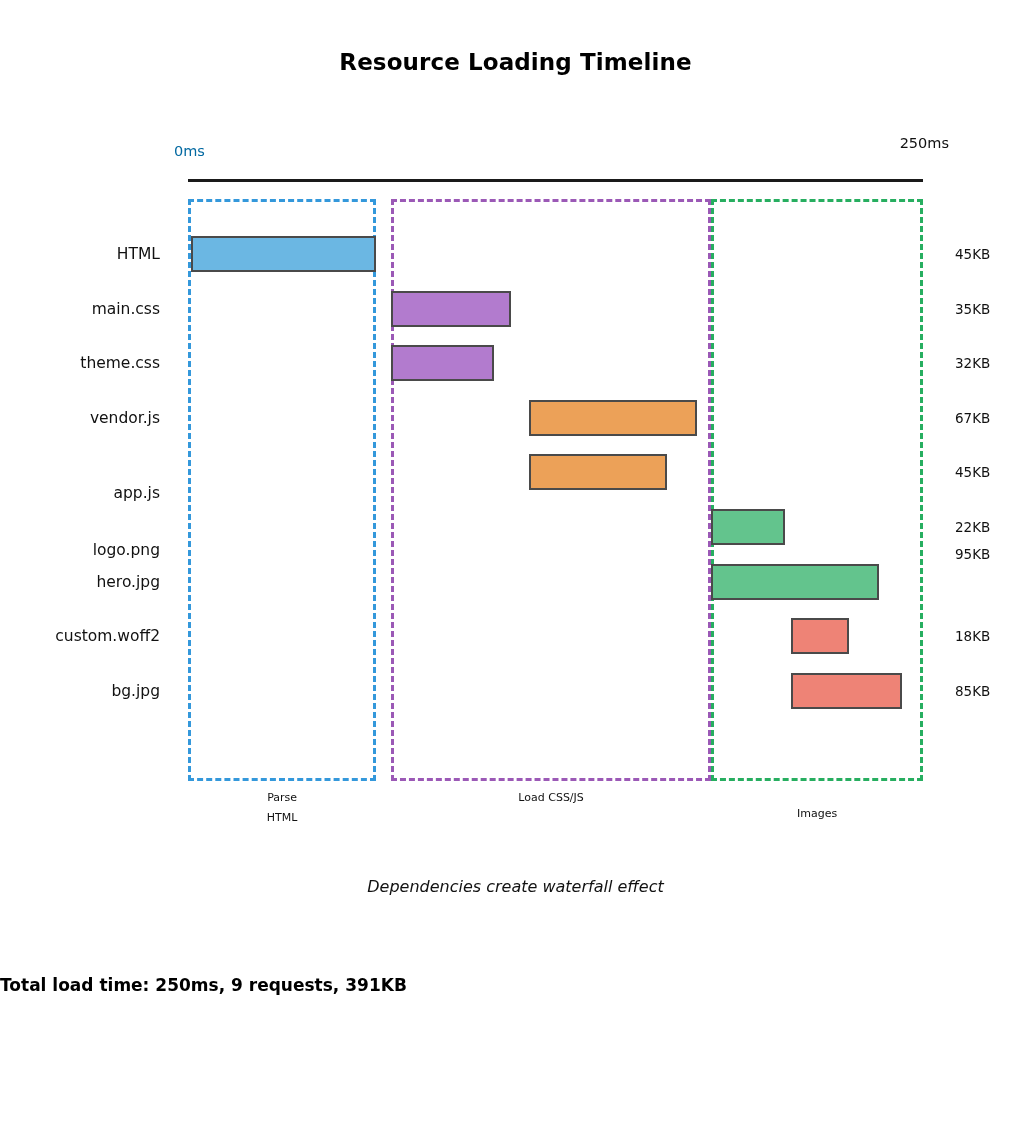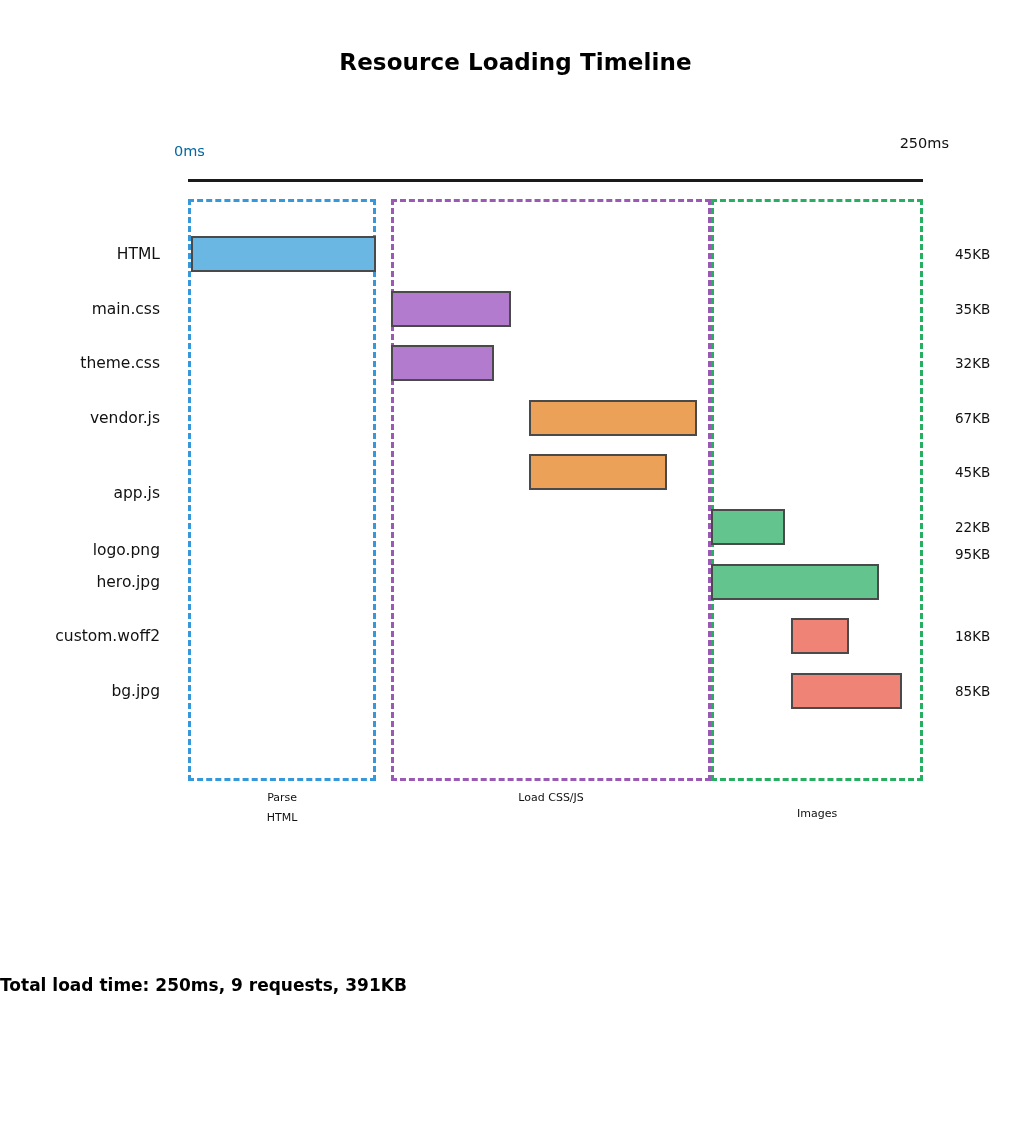--- a/index.html
+++ b/index.html
@@ -180,15 +180,16 @@
       <div class="abs bar" style="left: 711.32px; top: 563.6px; width: 167.58px; background: rgb(99, 196, 141); border-color: rgb(74, 74, 74);"></div>
       <div class="abs row-size" style="top: 544px;">95KB</div>
       <div class="abs row-label" style="top: 626.2px;">custom.woff2</div>
       <div class="abs bar" style="left: 790.7px; top: 618.2px; width: 58.8px; background: rgb(238, 131, 118); border-color: rgb(74, 74, 74);"></div>
       <div class="abs row-size" style="top: 626.2px;">18KB</div>
       <div class="abs row-label" style="top: 680.8px;">bg.jpg</div>
       <div class="abs bar" style="left: 790.7px; top: 672.8px; width: 111.72px; background: rgb(238, 131, 118); border-color: rgb(74, 74, 74);"></div>
       <div class="abs row-size" style="top: 680.8px;">85KB</div>
     </div>
 
+  <div class="abs" id="note-italic">Dependencies create waterfall effect</div>
   <div class="abs" id="note-total">Total load time: 250ms, 9 requests, 391KB</div>
 
 </div>
 
 </body></html>

